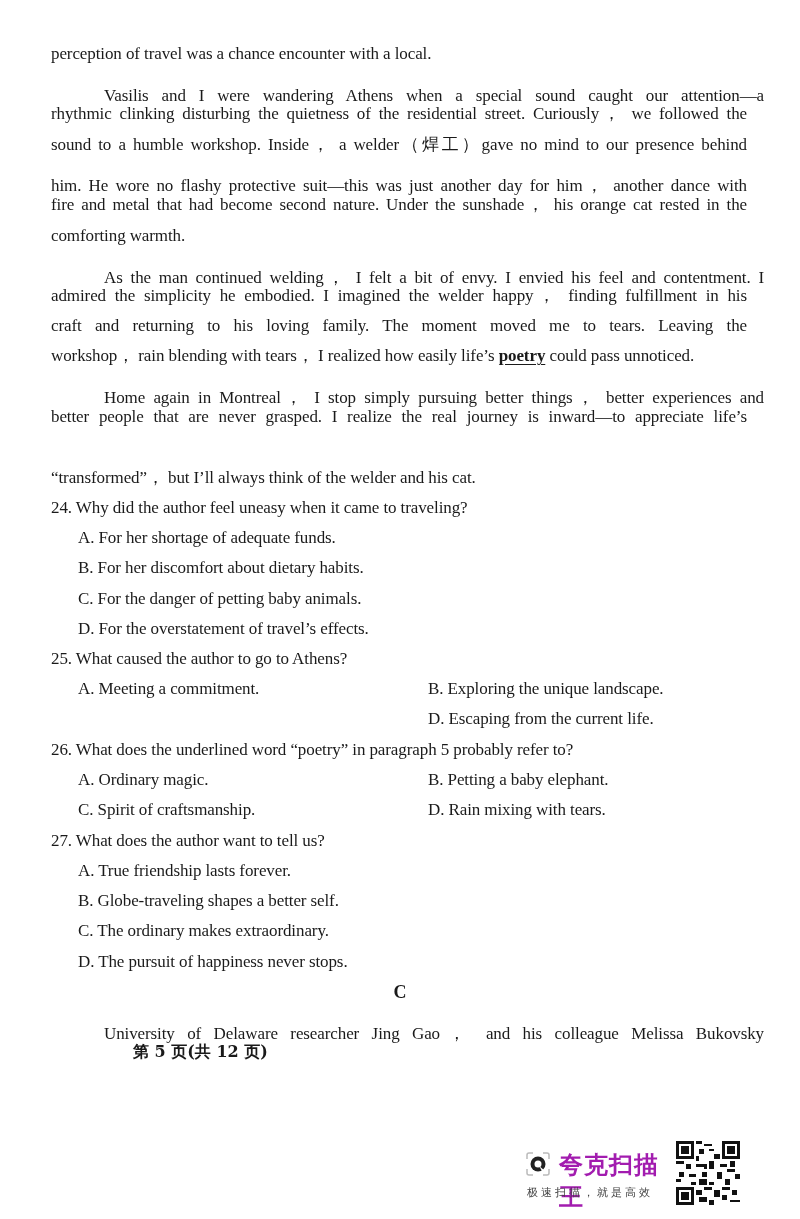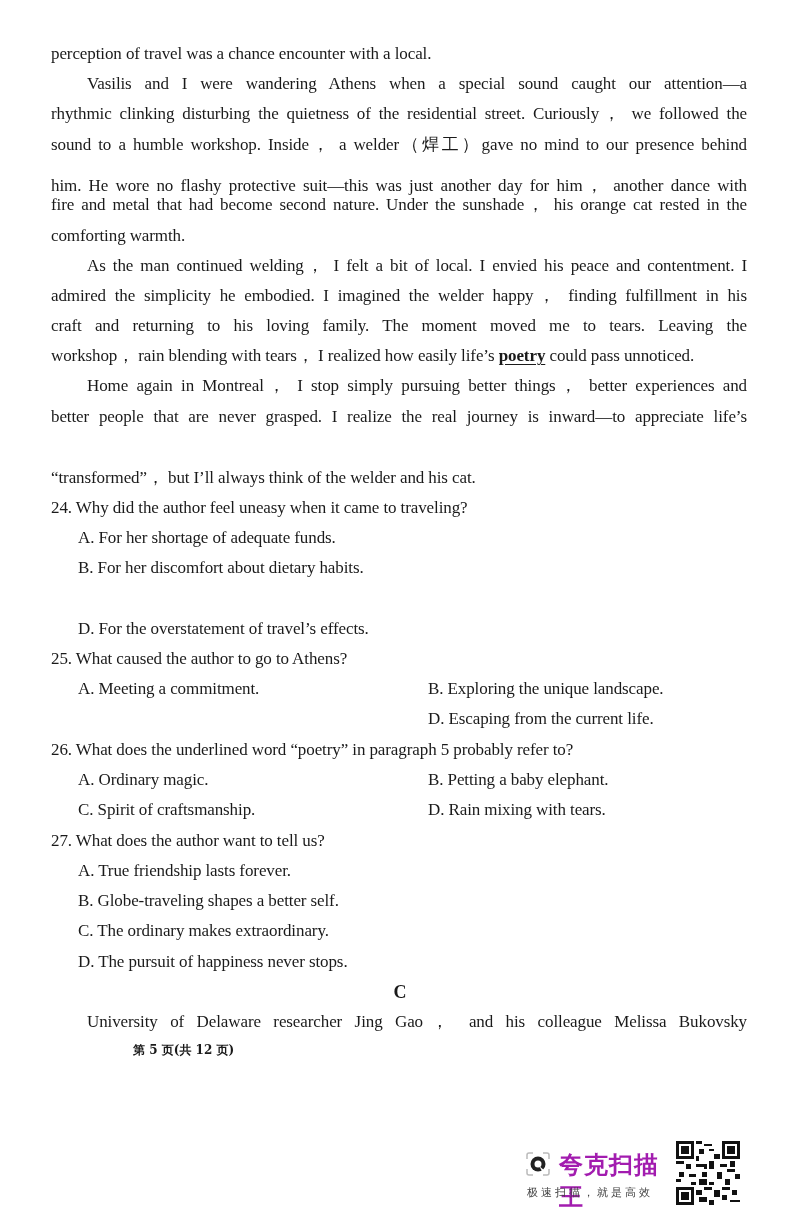--- a/index.html
+++ b/index.html
@@ -6,58 +6,59 @@
   body {
     width: 800px; height: 1219px; background: #ffffff; position: relative; overflow: hidden;
     font-family: "Liberation Serif", "DejaVu Serif", serif; color: #1a1a1a;
   }
   .page { position: absolute; left: 0; top: 0; width: 684px; height: 1219px; }
   .line {
     position: absolute; left: 51px; width: 696px; font-size: 17px; line-height: 20px;
     white-space: nowrap; letter-spacing: -0.1px;
   }
   .justify { text-align: justify; text-align-last: justify; white-space: normal; height: 20px; overflow: hidden; }
-  .indent { left: 87px; width: 660px; }
+  .indent { left: 104px; width: 660px; margin-top: 12px; }
   .q { left: 51px; }
   .opt { left: 78px; }
   .opt2 { left: 428px; }
   .bold-u { font-weight: bold; text-decoration: underline; text-underline-offset: 3px; }
   .section { position: absolute; left: 0; width: 800px; text-align: center; font-size: 18px; font-weight: bold; }
-  .footer { position: absolute; left: 133px; font-size: 12px; font-weight: bold; font-family: "DejaVu Serif", serif; }
+  .footer { position: absolute; left: 133px; font-size: 16px; font-weight: bold; font-family: "DejaVu Serif", serif; }
   .wm { position: absolute; left: 525px; top: 1143px; width: 150px; height: 65px; }
   .wm-logo { position: absolute; left: 0; top: 8px; width: 26px; height: 26px; }
   .wm-brand { position: absolute; left: 34px; top: 6px; font-family: "DejaVu Sans", sans-serif; font-weight: bold; font-size: 24px; color: #a21caf; letter-spacing: 1px; }
   .wm-slogan { position: absolute; left: 2px; top: 42px; font-family: "DejaVu Sans", sans-serif; font-size: 11px; color: #444; letter-spacing: 3px; }
   .qr { position: absolute; left: 676px; top: 1141px; width: 64px; height: 64px; }
 </style>
 </head>
 <body>
 
 <div class="page">
 
   <div class="line" style="top:44px">perception of travel was a chance encounter with a local.</div>
   <div class="line justify indent" style="top:74px">Vasilis and I were wandering Athens when a special sound caught our attention—a</div>
   <div class="line justify" style="top:104px">rhythmic clinking disturbing the quietness of the residential street. Curiously， we followed the</div>
   <div class="line justify" style="top:135px">sound to a humble workshop. Inside， a welder（焊工）gave no mind to our presence behind</div>
   <div class="line justify" style="top:176px">him. He wore no flashy protective suit—this was just another day for him， another dance with</div>
   <div class="line justify" style="top:195px">fire and metal that had become second nature. Under the sunshade， his orange cat rested in the</div>
   <div class="line" style="top:226px">comforting warmth.</div>
 
-  <div class="line justify indent" style="top:256px">As the man continued welding， I felt a bit of local. I envied his peace and contentment. I</div>
+  <div class="line justify indent" style="top:256px">As the man continued welding， I felt a bit of envy. I envied his feel and contentment. I</div>
   <div class="line justify" style="top:286px">admired the simplicity he embodied. I imagined the welder happy， finding fulfillment in his</div>
   <div class="line justify" style="top:316px">craft and returning to his loving family. The moment moved me to tears. Leaving the</div>
   <div class="line" style="top:346px"><span>workshop， rain blending with tears， I realized how easily life’s </span><span class="bold-u">poetry</span><span> could pass unnoticed.</span></div>
 
   <div class="line justify indent" style="top:376px">Home again in Montreal， I stop simply pursuing better things， better experiences and</div>
   <div class="line justify" style="top:407px">better people that are never grasped. I realize the real journey is inward—to appreciate life’s</div>
   <div class="line" style="top:468px">“transformed”， but I’ll always think of the welder and his cat.</div>
 
   <div class="line q" style="top:498px">24. Why did the author feel uneasy when it came to traveling?</div>
   <div class="line opt" style="top:528px">A. For her shortage of adequate funds.</div>
   <div class="line opt" style="top:558px">B. For her discomfort about dietary habits.</div>
+  <div class="line opt" style="top:589px">C. For the danger of petting baby animals.</div>
   <div class="line opt" style="top:619px">D. For the overstatement of travel’s effects.</div>
 
   <div class="line q" style="top:649px">25. What caused the author to go to Athens?</div>
   <div class="line opt" style="top:679px">A. Meeting a commitment.</div>
   <div class="line opt2" style="top:679px">B. Exploring the unique landscape.</div>
   <div class="line opt2" style="top:709px">D. Escaping from the current life.</div>
 
   <div class="line q" style="top:740px">26. What does the underlined word “poetry” in paragraph 5 probably refer to?</div>
   <div class="line opt" style="top:770px">A. Ordinary magic.</div>
   <div class="line opt2" style="top:770px">B. Petting a baby elephant.</div>

